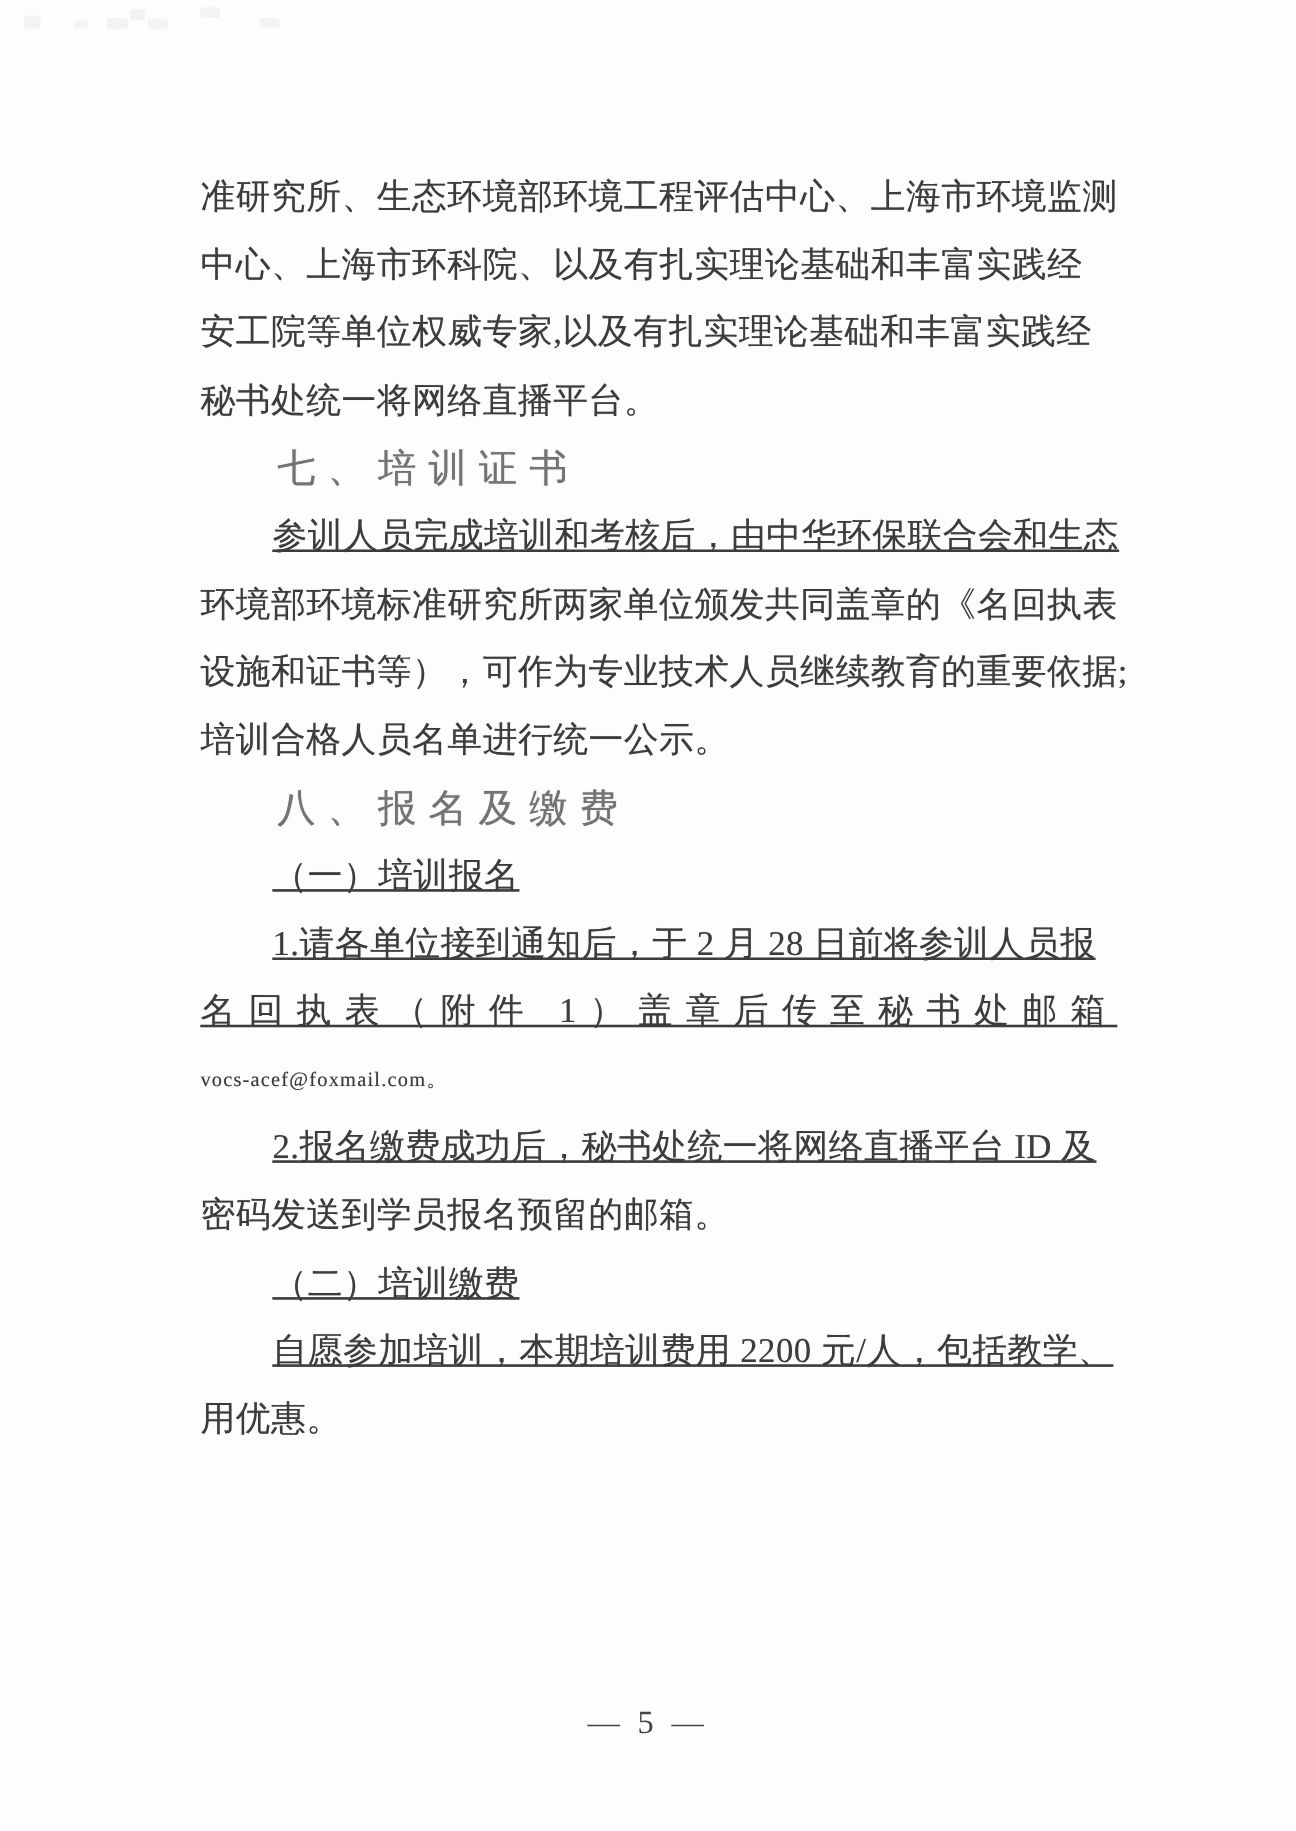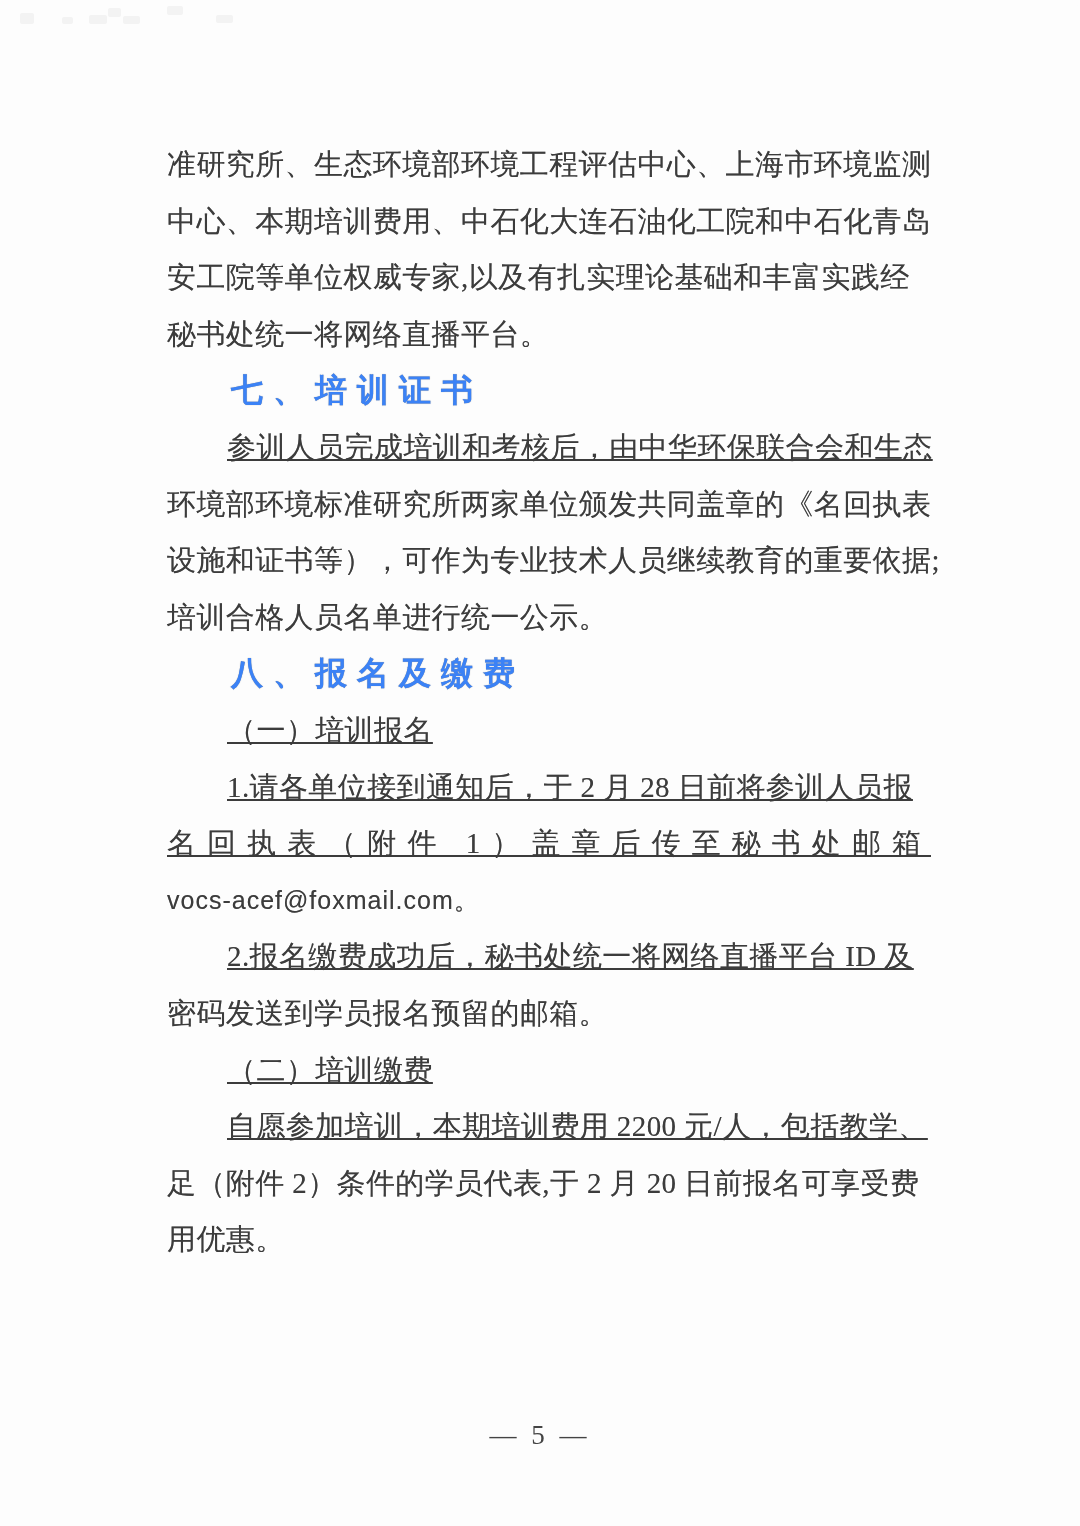--- a/index.html
+++ b/index.html
@@ -35,37 +35,37 @@
     font-size: 29px;
     letter-spacing: 0.4px;
     white-space: nowrap;
     text-shadow: 0 0 0.6px rgba(70,70,70,0.55);
   }
   .ln.indent {
     text-indent: 60px;
     text-decoration: underline;
   }
   .ln.heading {
-    font-weight: bold;
-    color: #3b82f6;
+    font-weight: normal;
+    color: #737373;
     font-size: 32px;
     letter-spacing: 10px;
     text-indent: 64px;
     text-shadow: 0 0 0.8px rgba(45,45,45,0.6);
   }
   .ln.stretch {
     white-space: normal;
     letter-spacing: 10px;
     text-align: justify;
     text-align-last: justify;
     text-decoration: underline;
   }
   .ln.email {
-    font-family: Liberation Sans, sans-serif;
-    font-size: 25px;
+    font-family: Liberation Serif, serif;
+    font-size: 17px;
     letter-spacing: 1px;
   }
   .page-footer {
     position: absolute;
     top: 1420px;
     left: 0;
     width: 1080px;
     text-align: center;
   }
   .page-num {
@@ -82,38 +82,37 @@
   <div class="artifact" style="left:20px;  top:13px; width:14px; height:11px;"></div>
   <div class="artifact" style="left:62px;  top:17px; width:11px; height:7px;"></div>
   <div class="artifact" style="left:89px;  top:15px; width:18px; height:9px;"></div>
   <div class="artifact" style="left:108px; top:8px;  width:13px; height:9px;"></div>
   <div class="artifact" style="left:123px; top:16px; width:17px; height:8px;"></div>
   <div class="artifact" style="left:167px; top:6px;  width:16px; height:9px;"></div>
   <div class="artifact" style="left:216px; top:15px; width:17px; height:8px;"></div>
 
   <main class="doc">
     <div class="ln">准研究所、生态环境部环境工程评估中心、上海市环境监测</div>
-    <div class="ln">中心、本期培训费用、中石化大连石油化工院和中石化青岛</div>
+    <div class="ln">中心、上海市环科院、以及有扎实理论基础和丰富实践经</div>
     <div class="ln">安工院等单位权威专家,以及有扎实理论基础和丰富实践经</div>
     <div class="ln">秘书处统一将网络直播平台。</div>
     <div class="ln heading">七、培训证书</div>
     <div class="ln indent">参训人员完成培训和考核后，由中华环保联合会和生态</div>
     <div class="ln">环境部环境标准研究所两家单位颁发共同盖章的《名回执表</div>
     <div class="ln">设施和证书等），可作为专业技术人员继续教育的重要依据;</div>
     <div class="ln">培训合格人员名单进行统一公示。</div>
     <div class="ln heading">八、报名及缴费</div>
     <div class="ln indent">（一）培训报名</div>
     <div class="ln indent">1.请各单位接到通知后，于 2 月 28 日前将参训人员报</div>
     <div class="ln stretch">名回执表（附件 1）盖章后传至秘书处邮箱</div>
     <div class="ln email">vocs-acef@foxmail.com。</div>
     <div class="ln indent">2.报名缴费成功后，秘书处统一将网络直播平台 ID 及</div>
     <div class="ln">密码发送到学员报名预留的邮箱。</div>
     <div class="ln indent">（二）培训缴费</div>
     <div class="ln indent">自愿参加培训，本期培训费用 2200 元/人，包括教学、</div>
-    <div class="ln">足（附件 2）条件的学员代表,于 2 月 20 日前报名可享受费</div>
     <div class="ln">用优惠。</div>
   </main>
 
   <footer class="page-footer">
     <span class="page-num">— 5 —</span>
   </footer>
 
 </div>
 
 </body></html>

